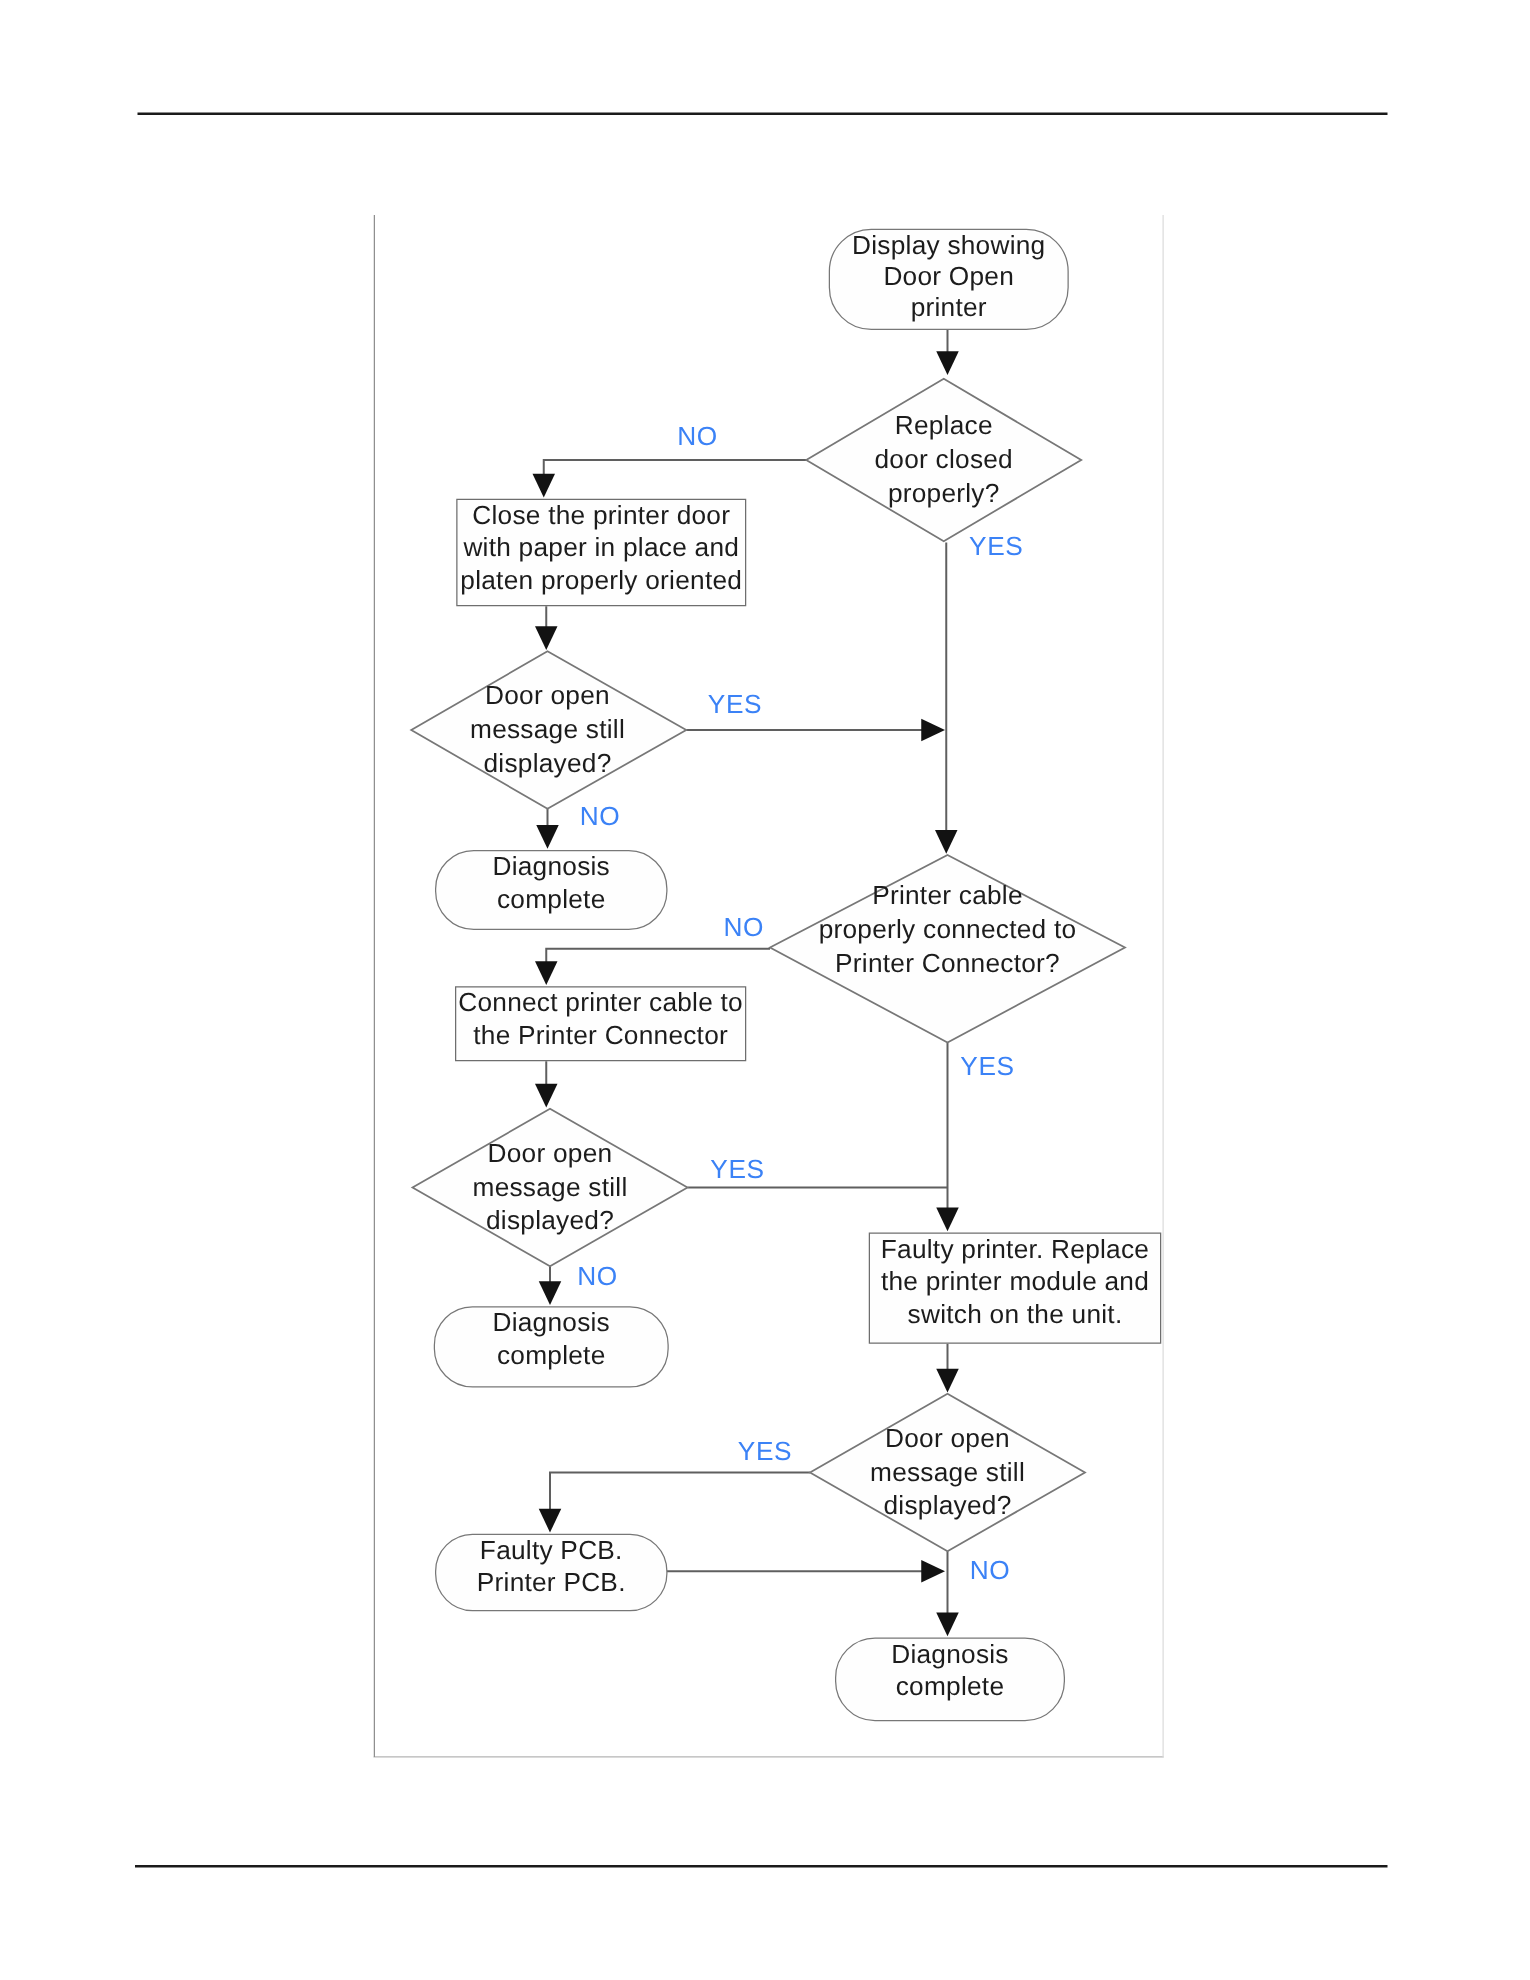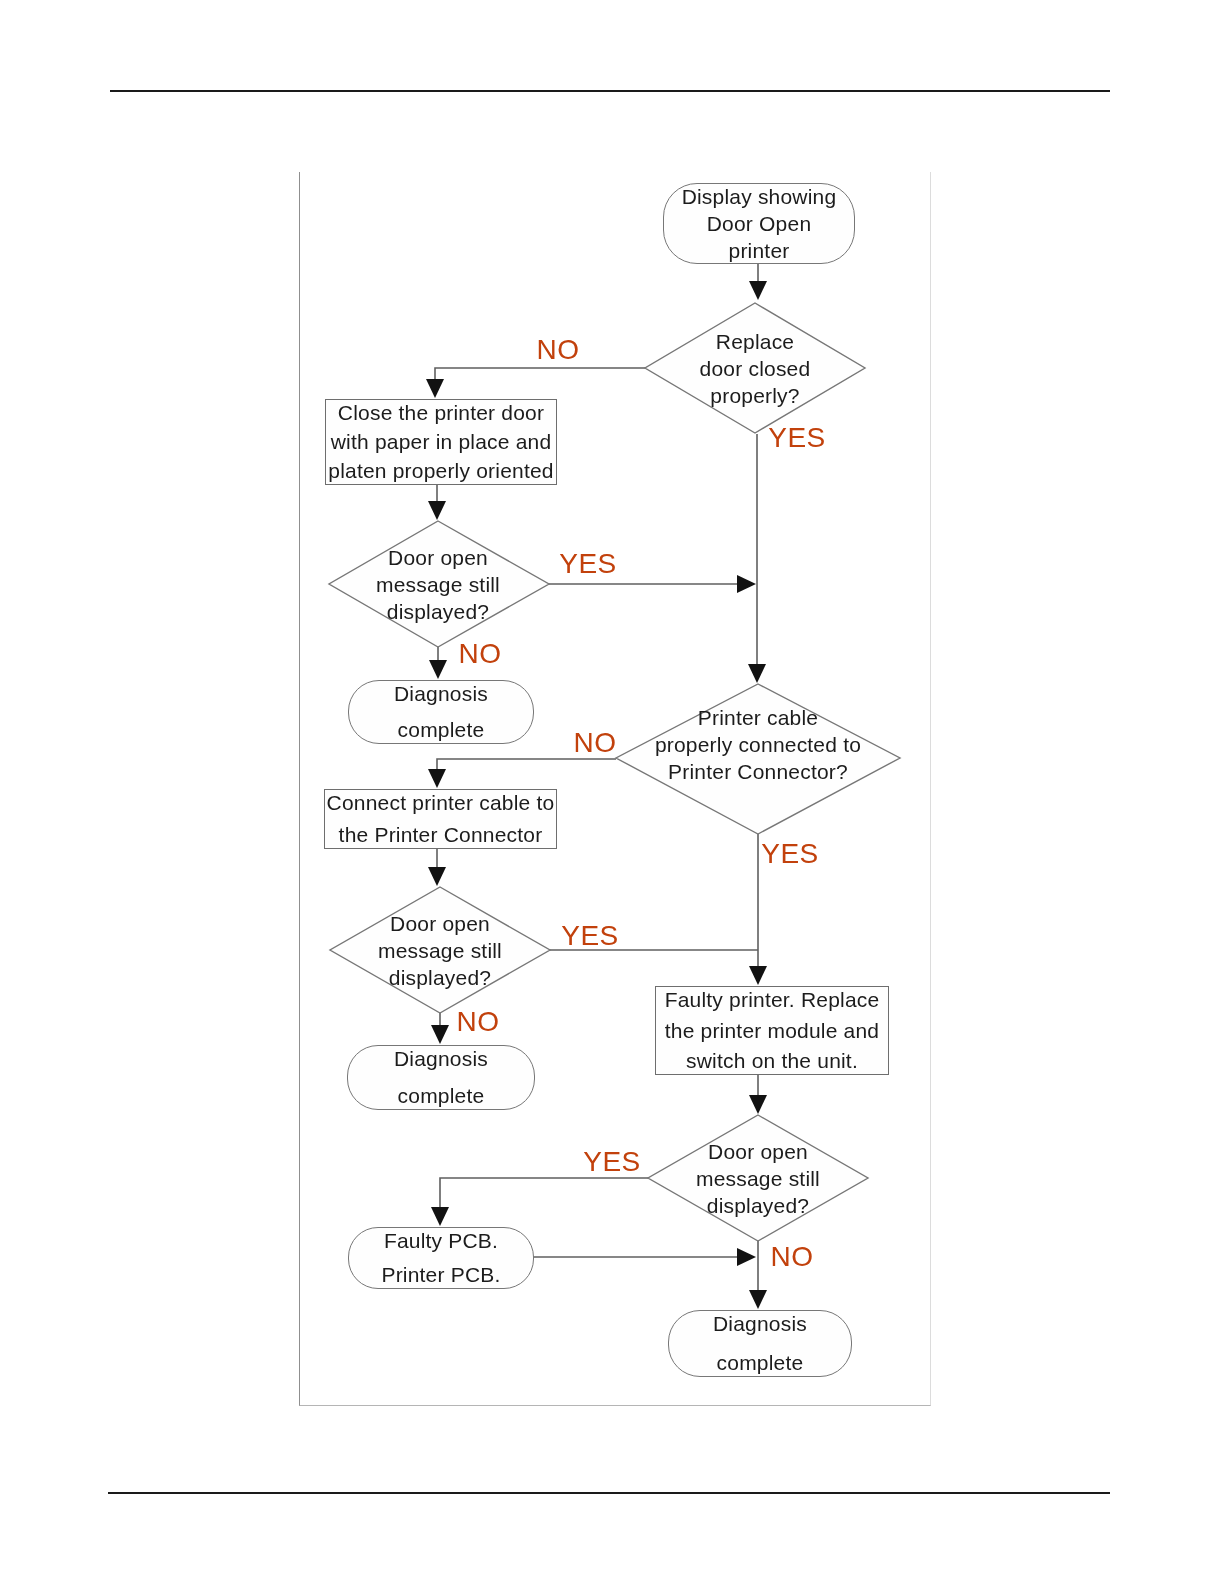--- a/index.html
+++ b/index.html
@@ -9,32 +9,32 @@
   }
   .rule{position:absolute;background:#1a1a1a;height:2px;}
   .frame{
     position:absolute;left:299px;top:172px;width:630px;height:1233px;
     border-left:1px solid #8f8f8f;border-right:1px solid #dcdcdc;border-bottom:1px solid #b5b5b5;
     background:transparent;
   }
   svg.connectors{position:absolute;left:0;top:0;z-index:1;}
   .node{
     position:absolute;z-index:2;background:#fefefe;
-    display:flex;flex-direction:column;justify-content:space-between;
+    display:flex;flex-direction:column;justify-content:flex-start;
     text-align:center;font-size:21px;line-height:26px;letter-spacing:0.2px;
   }
   .terminator{border:1px solid #777777;}
-  .process{border:1px solid #6e6e6e;}
+  .process{border:1px solid #6e6e6e;margin-left:40px;}
   .dtext{
     position:absolute;z-index:2;transform:translate(-50%,-50%);
     text-align:center;font-size:21px;line-height:27px;letter-spacing:0.2px;white-space:nowrap;
   }
   .elabel{
     position:absolute;z-index:2;transform:translate(-50%,-50%);
-    font-size:28px;letter-spacing:0.5px;color:#c2410c;
+    font-size:21px;letter-spacing:0.5px;color:#3b82f6;
   }
 </style>
 </head>
 <body>
 
 <div class="rule" style="left:110px;top:90px;width:1000px;"></div>
 <div class="rule" style="left:108px;top:1492px;width:1002px;"></div>
 
 <div class="frame"></div>
 

